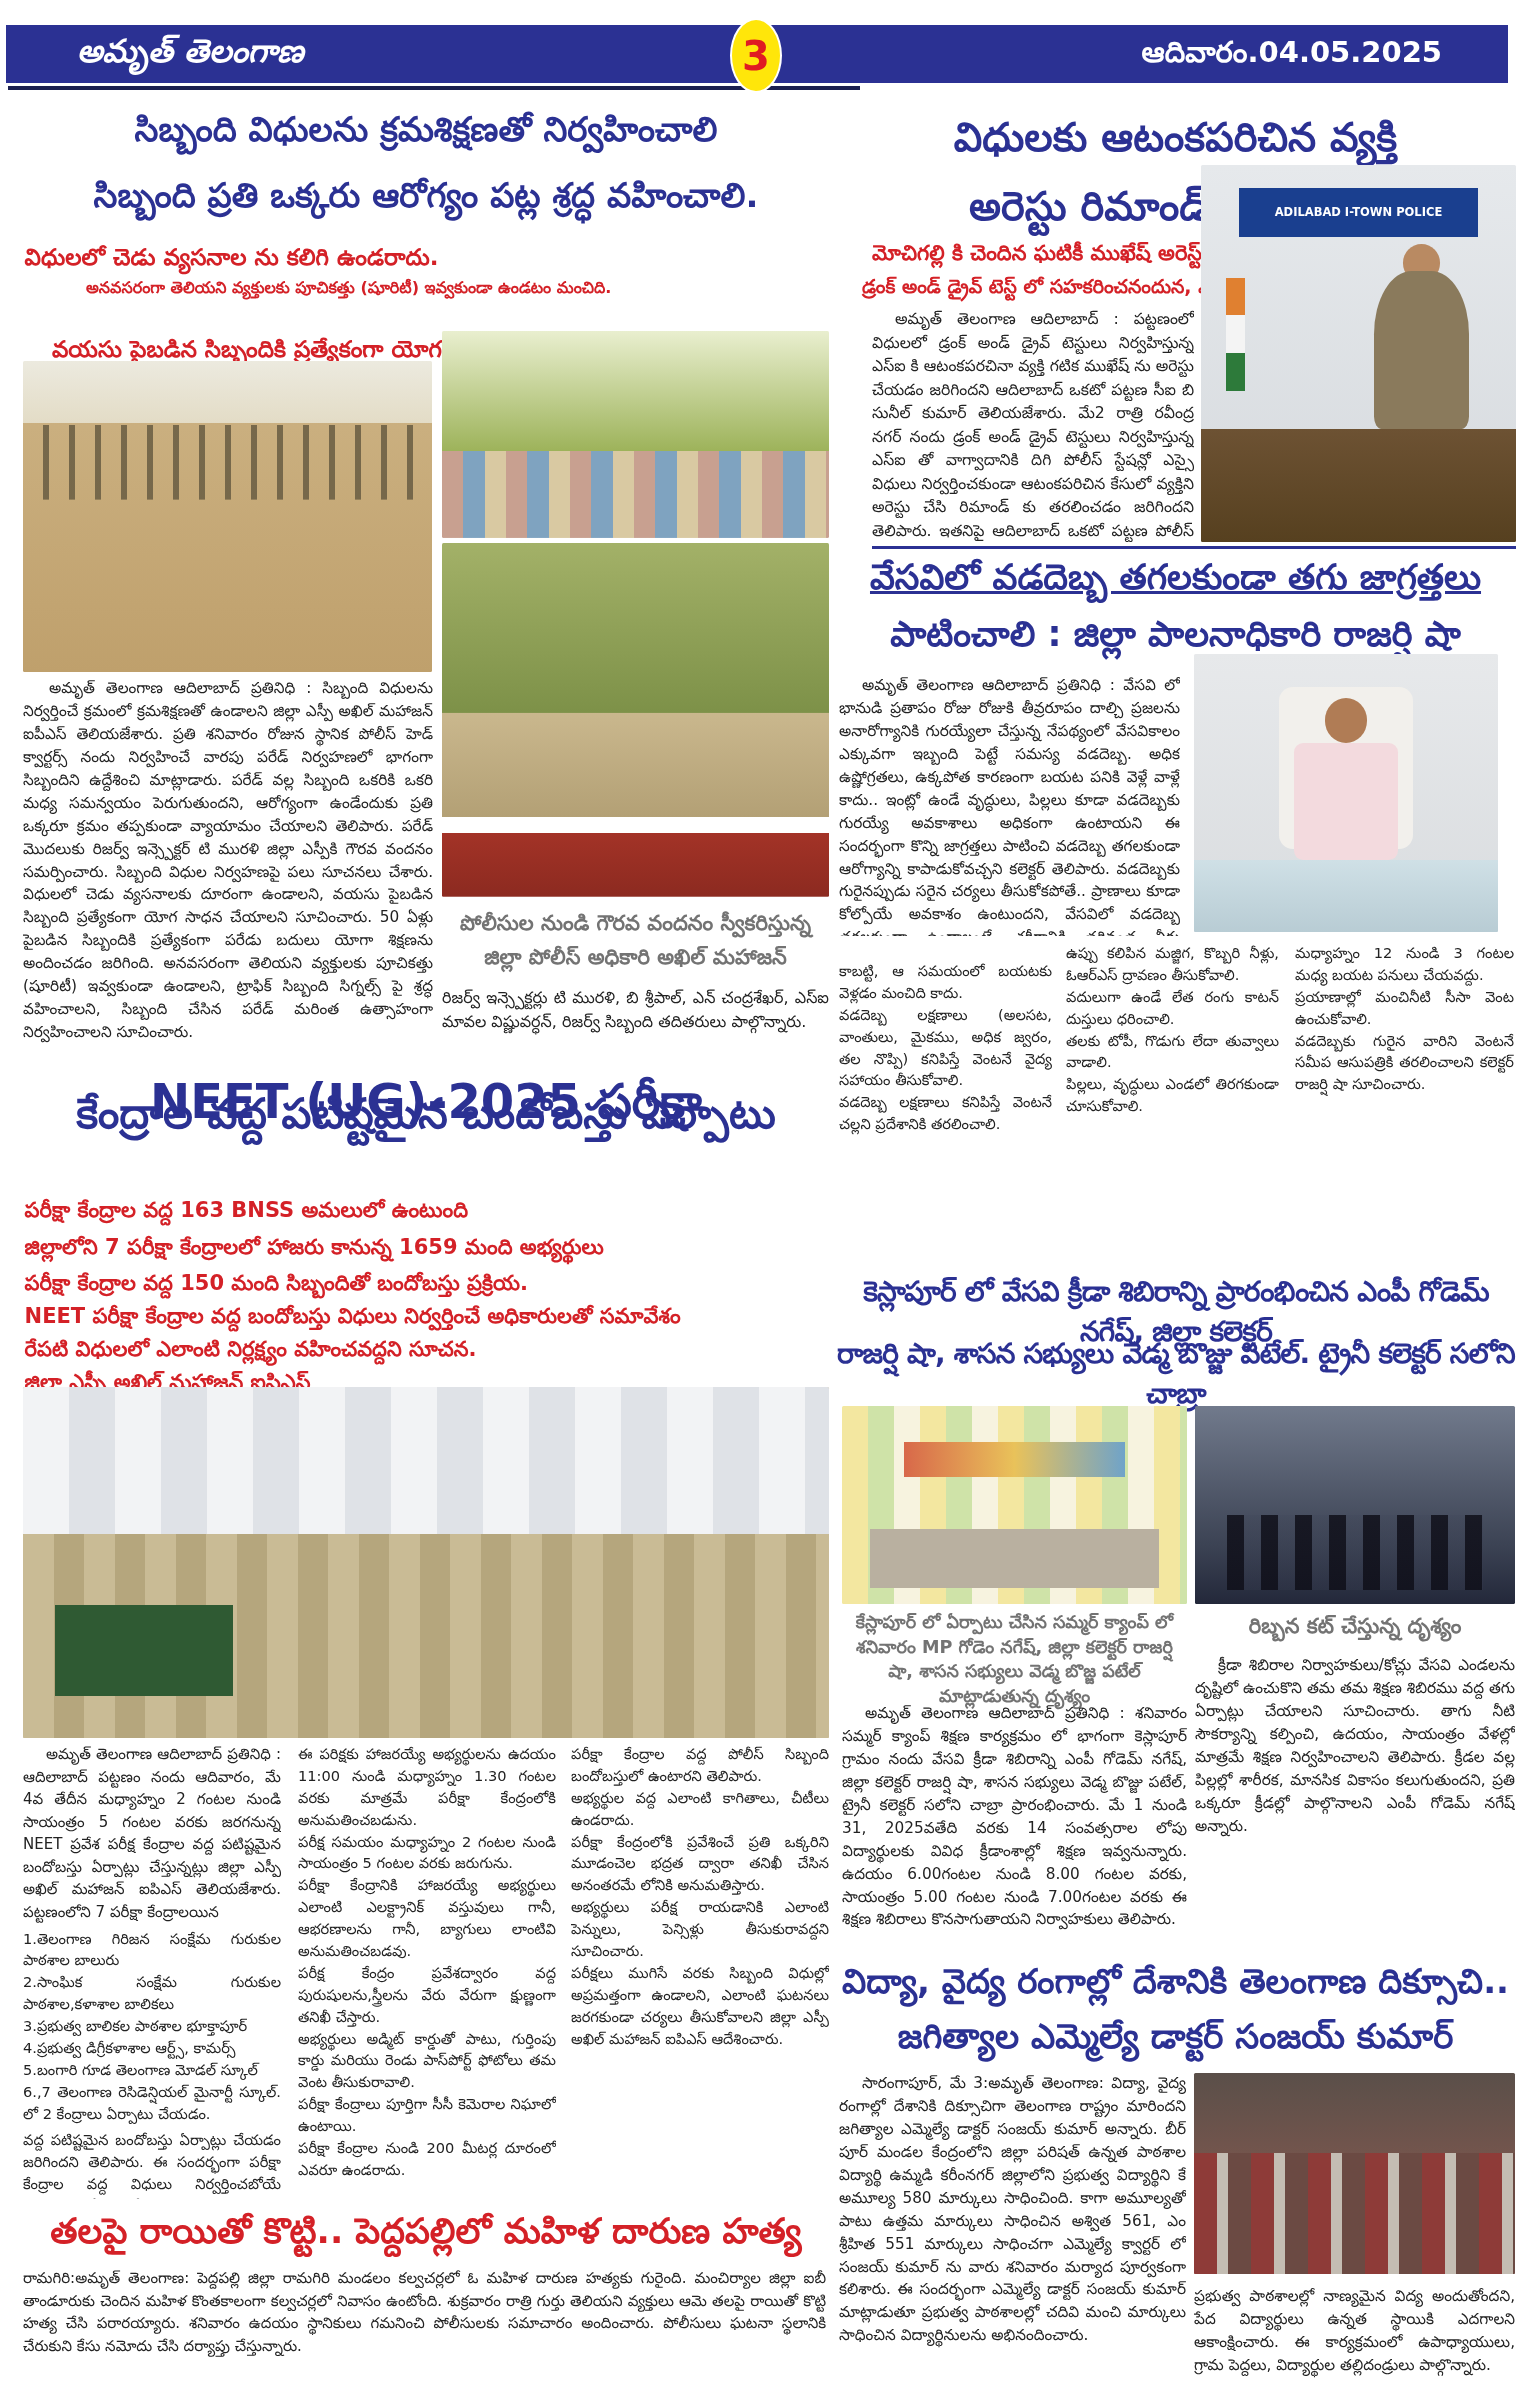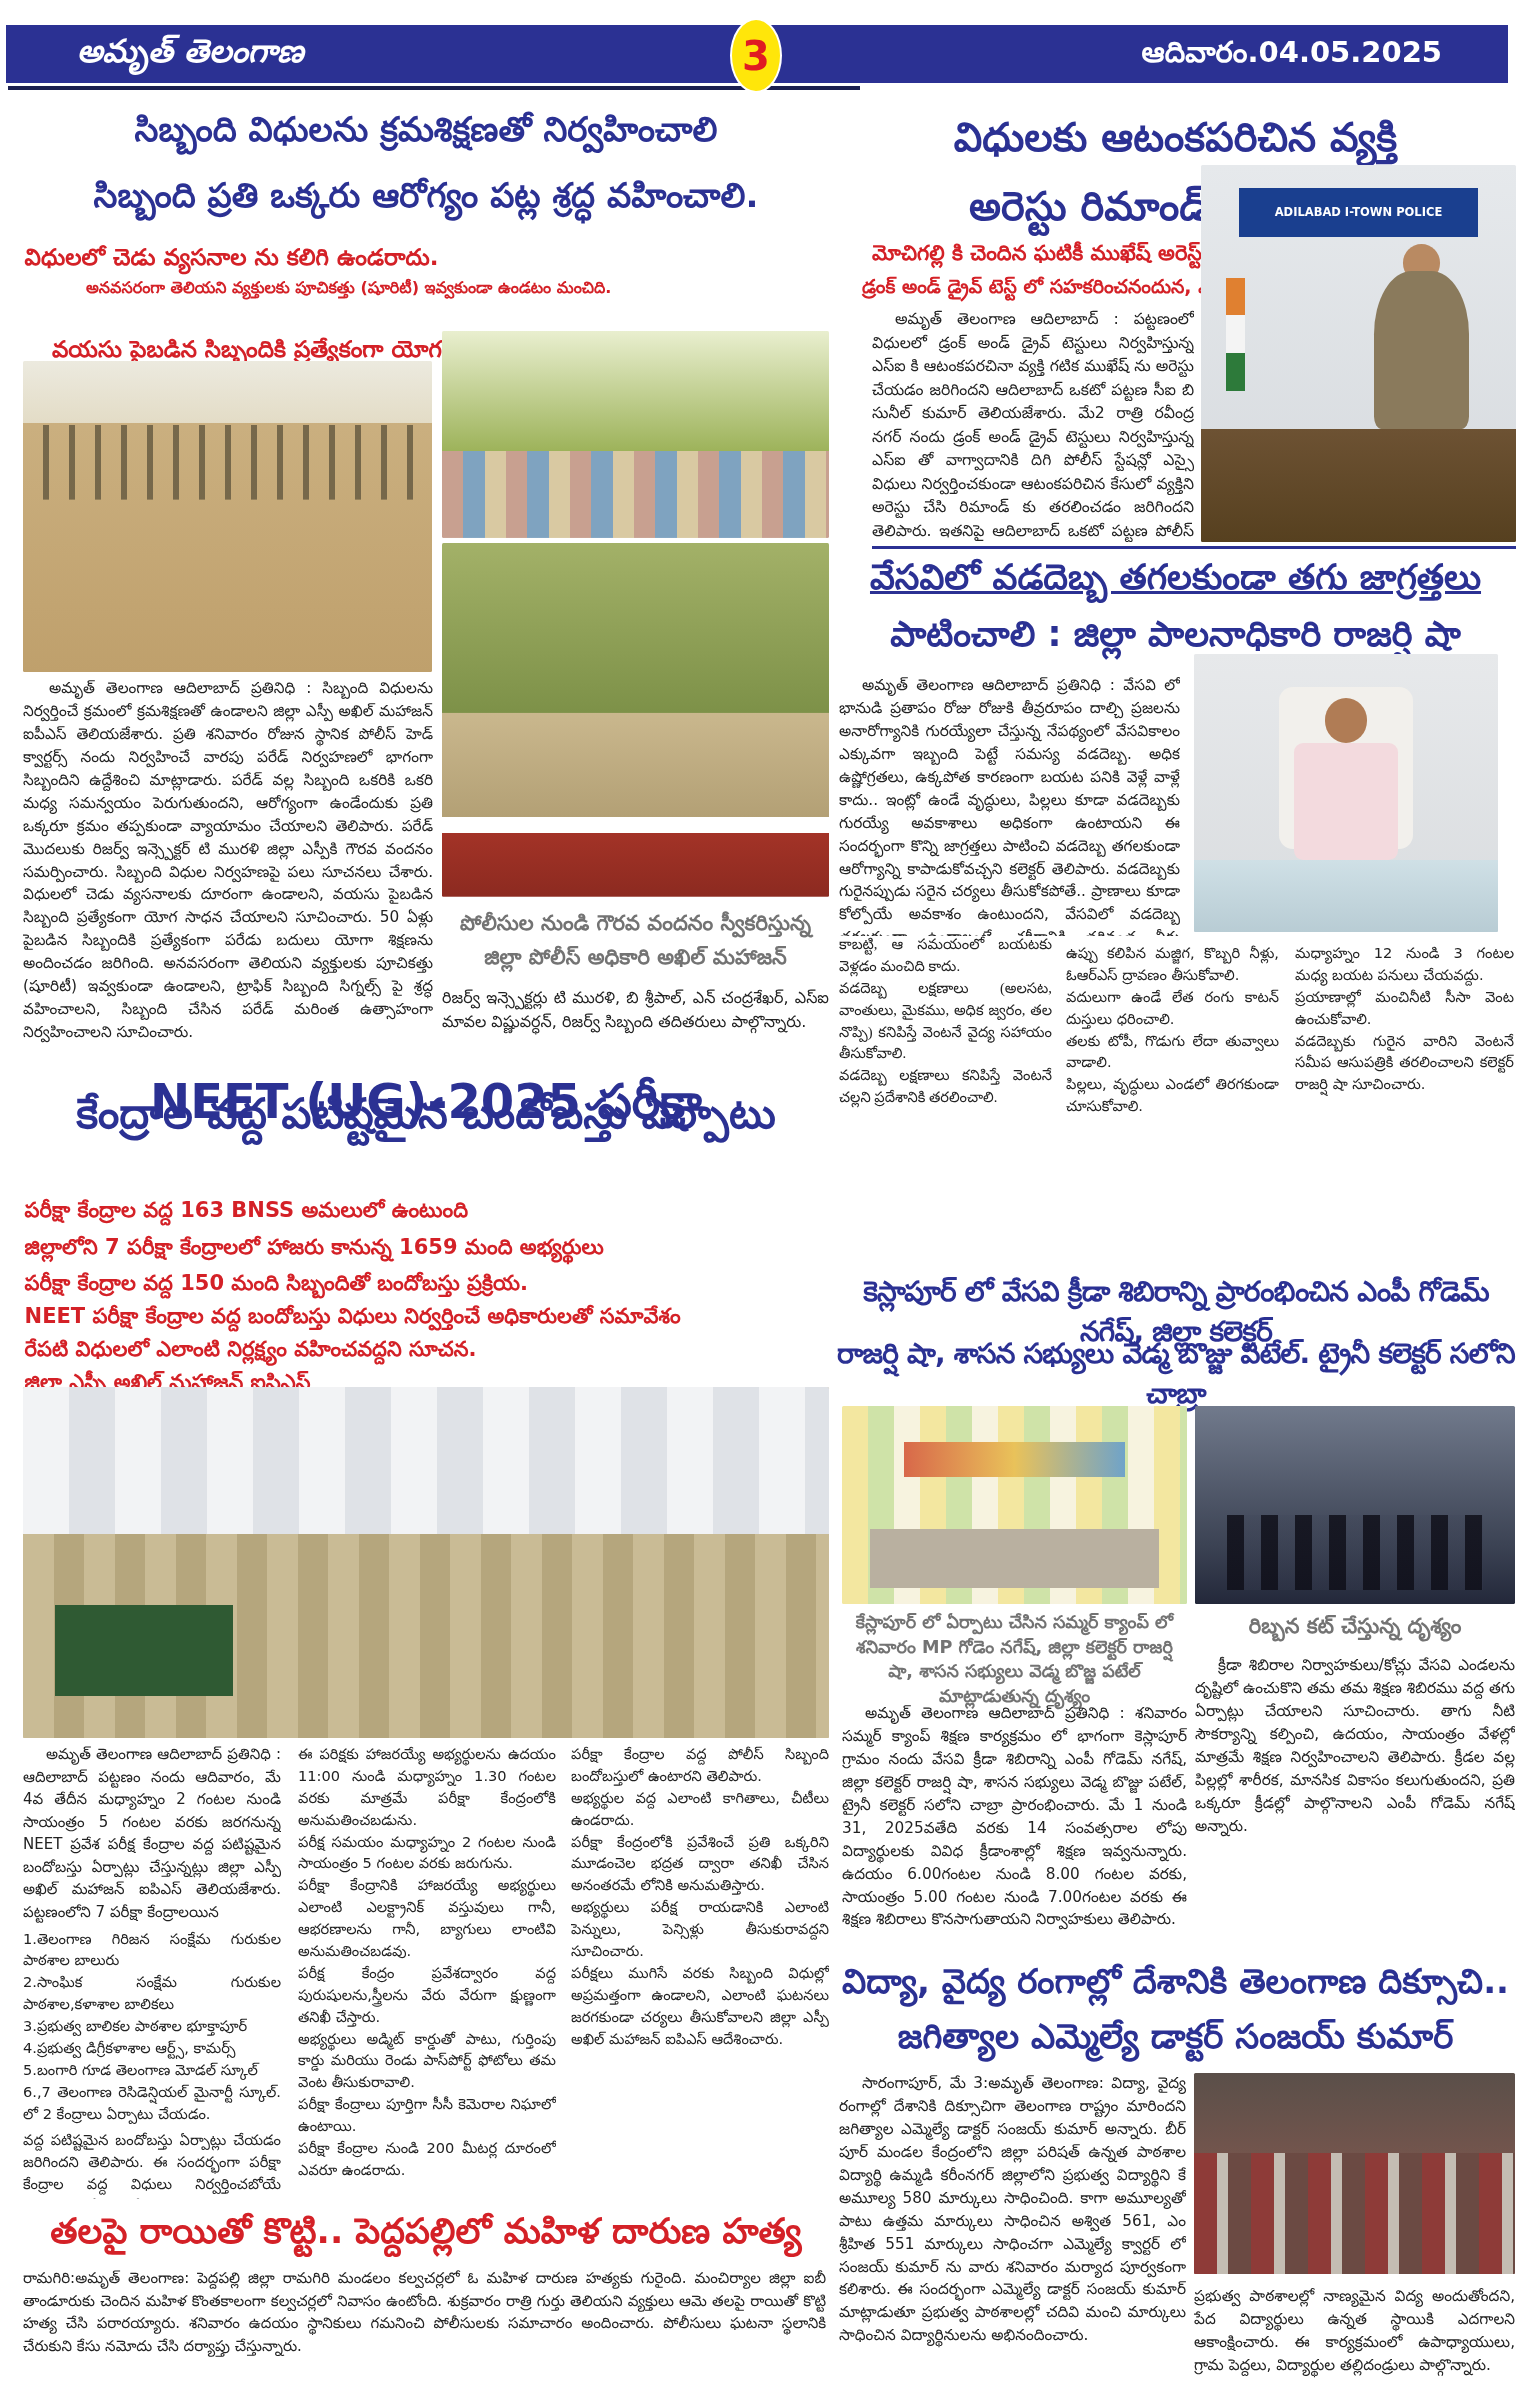--- a/index.html
+++ b/index.html
@@ -176,21 +176,21 @@
   <div class="abs center h-blue" style="left:836px;top:614px;width:679px;font-size:35px;">పాటించాలి : జిల్లా పాలనాధికారి రాజర్షి షా</div>
   <div class="abs body-text" style="left:839px;top:674px;width:341px;height:262px;font-size:15.3px;text-indent:23px;">అమృత్ తెలంగాణ ఆదిలాబాద్ ప్రతినిధి : వేసవి లో భానుడి ప్రతాపం రోజు రోజుకి తీవ్రరూపం దాల్చి ప్రజలను అనారోగ్యానికి గురయ్యేలా చేస్తున్న నేపథ్యంలో వేసవికాలం ఎక్కువగా ఇబ్బంది పెట్టే సమస్య వడదెబ్బ. అధిక ఉష్ణోగ్రతలు, ఉక్కపోత కారణంగా బయట పనికి వెళ్లే వాళ్లే కాదు.. ఇంట్లో ఉండే వృద్ధులు, పిల్లలు కూడా వడదెబ్బకు గురయ్యే అవకాశాలు అధికంగా ఉంటాయని ఈ సందర్భంగా కొన్ని జాగ్రత్తలు పాటించి వడదెబ్బ తగలకుండా ఆరోగ్యాన్ని కాపాడుకోవచ్చని కలెక్టర్ తెలిపారు. వడదెబ్బకు గురైనప్పుడు సరైన చర్యలు తీసుకోకపోతే.. ప్రాణాలు కూడా కోల్పోయే అవకాశం ఉంటుందని, వేసవిలో వడదెబ్బ తగలకుండా ఉండాలంటే, శరీరానికి తగినంత నీరు అందించడం, ఎండ తగలకుండా జాగ్రత్తలు తీసుకోవడం ఎంతో అవసరమని తెలిపారు.</div>
 
   <div class="abs photo collector-photo">
     <div class="chair-back"></div>
     <div class="person-head"></div>
     <div class="person-shirt"></div>
     <div class="glass-desk"></div>
   </div>
 
-  <div class="abs body-text pre" style="left:839px;top:934px;width:213px;height:322px;font-size:14.6px;font-family:Liberation Serif, serif;">కాబట్టి, ఆ సమయంలో బయటకు వెళ్లడం మంచిది కాదు.
+  <div class="abs body-text pre" style="left:839px;top:960px;width:213px;height:322px;font-size:14.6px;">కాబట్టి, ఆ సమయంలో బయటకు వెళ్లడం మంచిది కాదు.
 వడదెబ్బ లక్షణాలు (అలసట, వాంతులు, మైకము, అధిక జ్వరం, తల నొప్పి) కనిపిస్తే వెంటనే వైద్య సహాయం తీసుకోవాలి.
 వడదెబ్బ లక్షణాలు కనిపిస్తే వెంటనే చల్లని ప్రదేశానికి తరలించాలి.</div>
   <div class="abs body-text pre" style="left:1066px;top:942px;width:213px;height:322px;font-size:14.6px;">ఉప్పు కలిపిన మజ్జిగ, కొబ్బరి నీళ్లు, ఓఆర్ఎస్ ద్రావణం తీసుకోవాలి.
 వదులుగా ఉండే లేత రంగు కాటన్ దుస్తులు ధరించాలి.
 తలకు టోపీ, గొడుగు లేదా తువ్వాలు వాడాలి.
 పిల్లలు, వృద్ధులు ఎండలో తిరగకుండా చూసుకోవాలి.</div>
   <div class="abs body-text pre" style="left:1295px;top:942px;width:219px;height:322px;font-size:14.6px;">మధ్యాహ్నం 12 నుండి 3 గంటల మధ్య బయట పనులు చేయవద్దు.
 ప్రయాణాల్లో మంచినీటి సీసా వెంట ఉంచుకోవాలి.
 వడదెబ్బకు గురైన వారిని వెంటనే సమీప ఆసుపత్రికి తరలించాలని కలెక్టర్ రాజర్షి షా సూచించారు.</div>
 </div>

